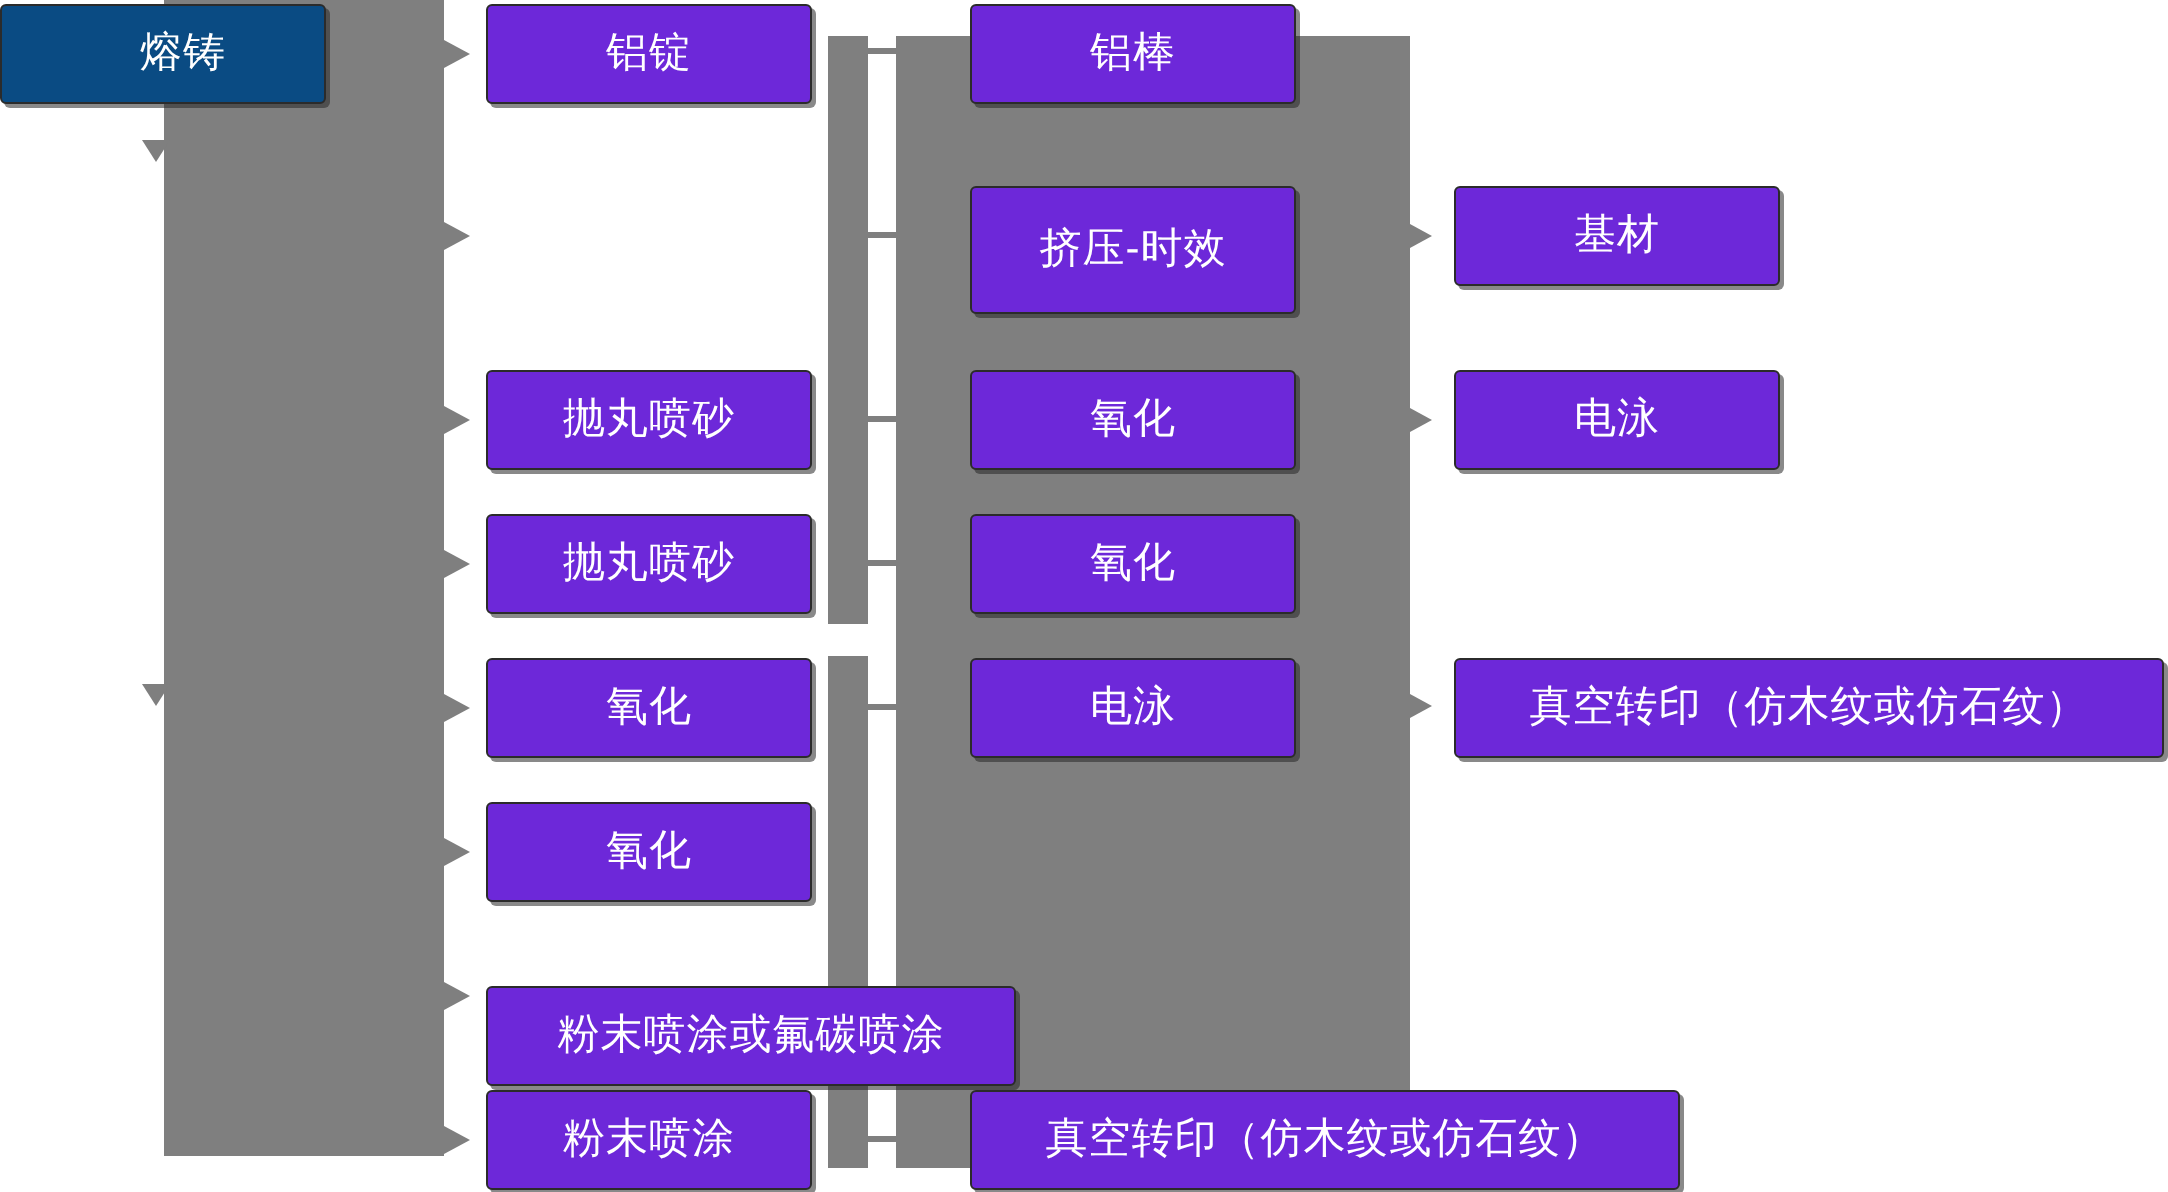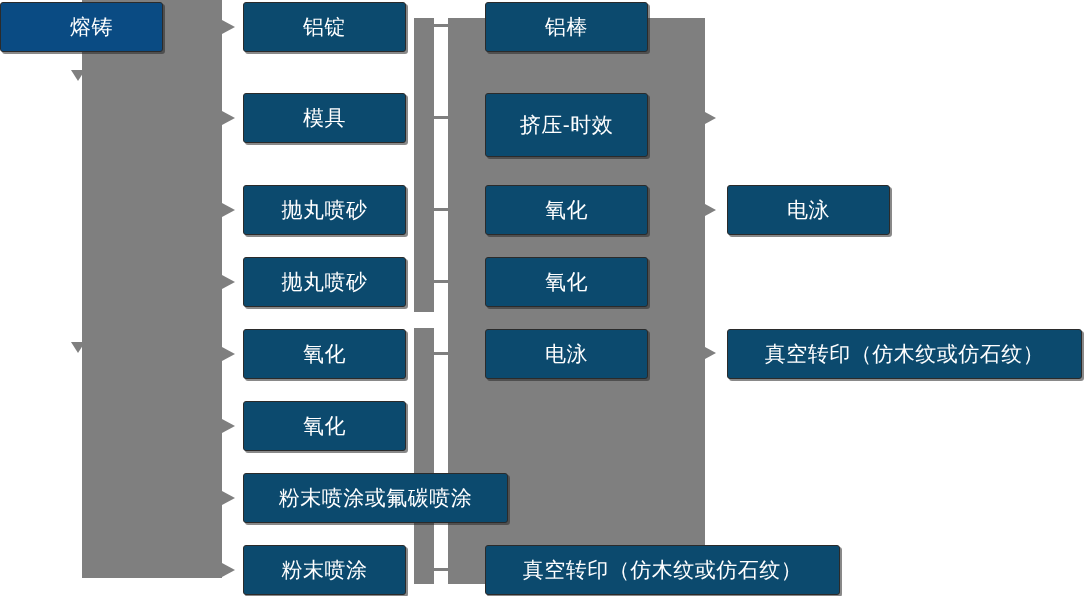--- a/index.html
+++ b/index.html
@@ -67,21 +67,21 @@
     align-items: center;
     justify-content: center;
     color: #FFFFFF;
     border: 1px solid #2B2B2B;
     border-radius: 3px;
     font-size: 21px;
     line-height: 1;
     letter-spacing: 0.5px;
     white-space: nowrap;
     box-shadow: 2px 2px 0 rgba(40,40,40,0.55);
-    background: #0c4a6e;
+    background: #6d28d9;
   }
   .node.dark {
     background: #0A4B83;
   }
   .node .lbl {
     display: block;
     padding-bottom: 2px;
   }
 </style>
 </head>
@@ -126,41 +126,38 @@
   <div class="node dark" style="left:0px; top:2px; width:163px; height:50px;padding-left:20px;">
     <span class="lbl">熔铸</span>
   </div>
 
 
 
   <div class="node" style="left:243px; top:2px; width:163px; height:50px;">
     <span class="lbl">铝锭</span>
   </div>
 
-  <div class="node" style="left:243px; top:93px; width:163px; height:50px;">
-    <span class="lbl">模具</span>
-  </div>
 
   <div class="node" style="left:243px; top:185px; width:163px; height:50px;">
     <span class="lbl">抛丸喷砂</span>
   </div>
 
   <div class="node" style="left:243px; top:257px; width:163px; height:50px;">
     <span class="lbl">抛丸喷砂</span>
   </div>
 
   <div class="node" style="left:243px; top:329px; width:163px; height:50px;">
     <span class="lbl">氧化</span>
   </div>
 
   <div class="node" style="left:243px; top:401px; width:163px; height:50px;">
     <span class="lbl">氧化</span>
   </div>
 
-  <div class="node" style="left:243px; top:473px; width:265px; height:50px;">
+  <div class="node" style="left:243px; top:493px; width:265px; height:50px;">
     <span class="lbl">粉末喷涂或氟碳喷涂</span>
   </div>
 
   <div class="node" style="left:243px; top:545px; width:163px; height:50px;">
     <span class="lbl">粉末喷涂</span>
   </div>
 
   <div class="node" style="left:485px; top:2px; width:163px; height:50px;">
     <span class="lbl">铝棒</span>
   </div>
@@ -178,20 +175,23 @@
   </div>
 
   <div class="node" style="left:485px; top:329px; width:163px; height:50px;">
     <span class="lbl">电泳</span>
   </div>
 
   <div class="node" style="left:485px; top:545px; width:355px; height:50px;">
     <span class="lbl">真空转印（仿木纹或仿石纹）</span>
   </div>
 
+  <div class="node" style="left:727px; top:93px; width:163px; height:50px;">
+    <span class="lbl">基材</span>
+  </div>
 
   <div class="node" style="left:727px; top:185px; width:163px; height:50px;">
     <span class="lbl">电泳</span>
   </div>
 
   <div class="node" style="left:727px; top:329px; width:355px; height:50px;">
     <span class="lbl">真空转印（仿木纹或仿石纹）</span>
   </div>
 
 </div>

